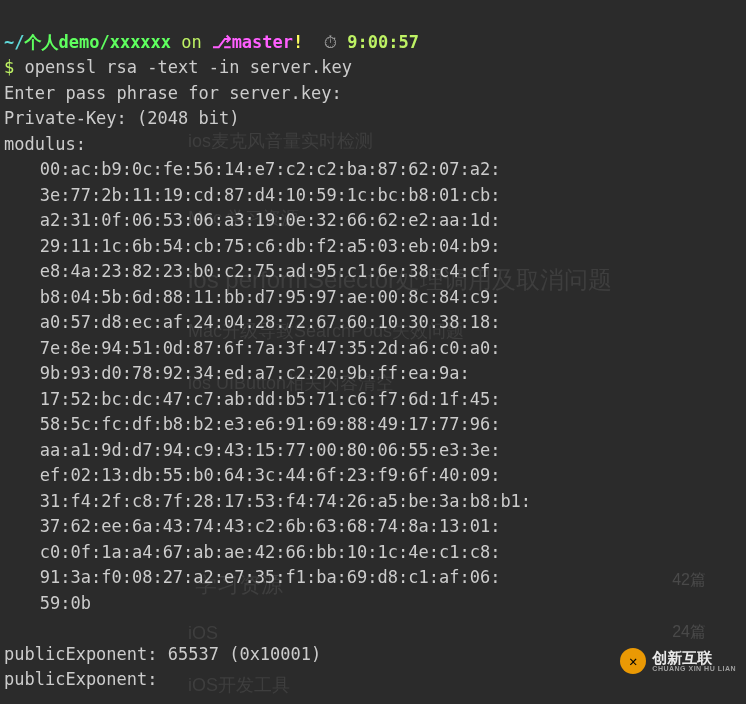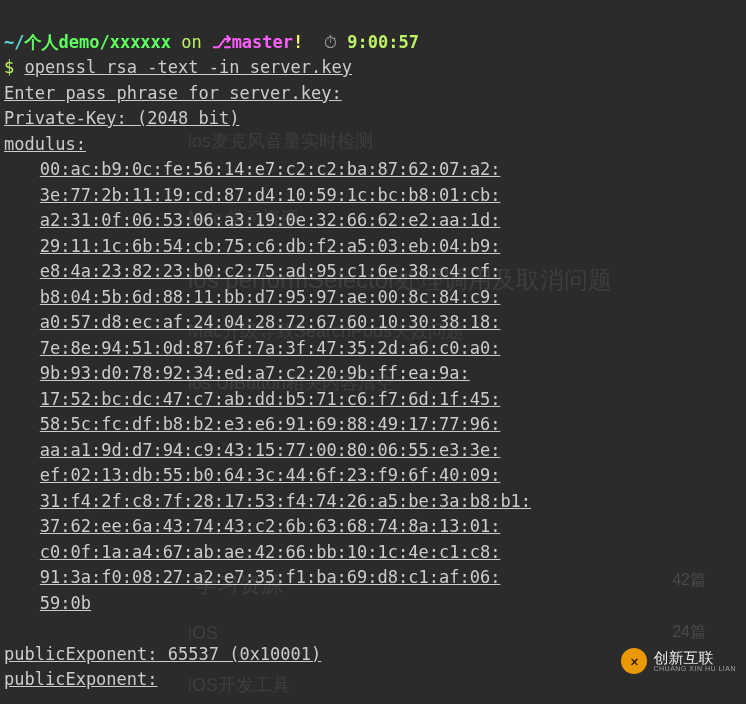--- a/index.html
+++ b/index.html
@@ -22,21 +22,21 @@
       white-space: pre;
       color: #d4d4d4;
     }
     .cyan { color: #5fd7d7; font-weight: bold; }
     .green { color: #5fff5f; font-weight: bold; }
     .white { color: #bef264; font-weight: normal; }
     .magenta { color: #ff5fff; font-weight: bold; }
     .yellow { color: #ffff5f; font-weight: bold; }
     .red { color: #bef264; font-weight: bold; }
     .dim { color: #aaaaaa; }
-    .output { color: #cccccc; text-decoration: underline; }
+    .output { color: #cccccc; }
     .indent { padding-left: 3.5ch; }
     
     .ghost {
       position: absolute;
       color: rgba(120,120,120,0.25);
       font-family: sans-serif;
       pointer-events: none;
       z-index: -1;
     }
     .ghost1 { top: 128px; left: 188px; font-size: 18px; }
@@ -69,21 +69,21 @@
       align-items: center;
       justify-content: center;
       font-weight: bold;
       color: #000;
       font-size: 14px;
     }
     .watermark-text {
       color: #ffffff;
       font-family: sans-serif;
       font-size: 15px;
-      font-weight: normal;
+      font-weight: bold;
       display: flex;
       flex-direction: column;
       line-height: 1;
     }
     .watermark-sub {
       font-size: 7px;
       color: #aaa;
       letter-spacing: 0.5px;
     }
   </style>

